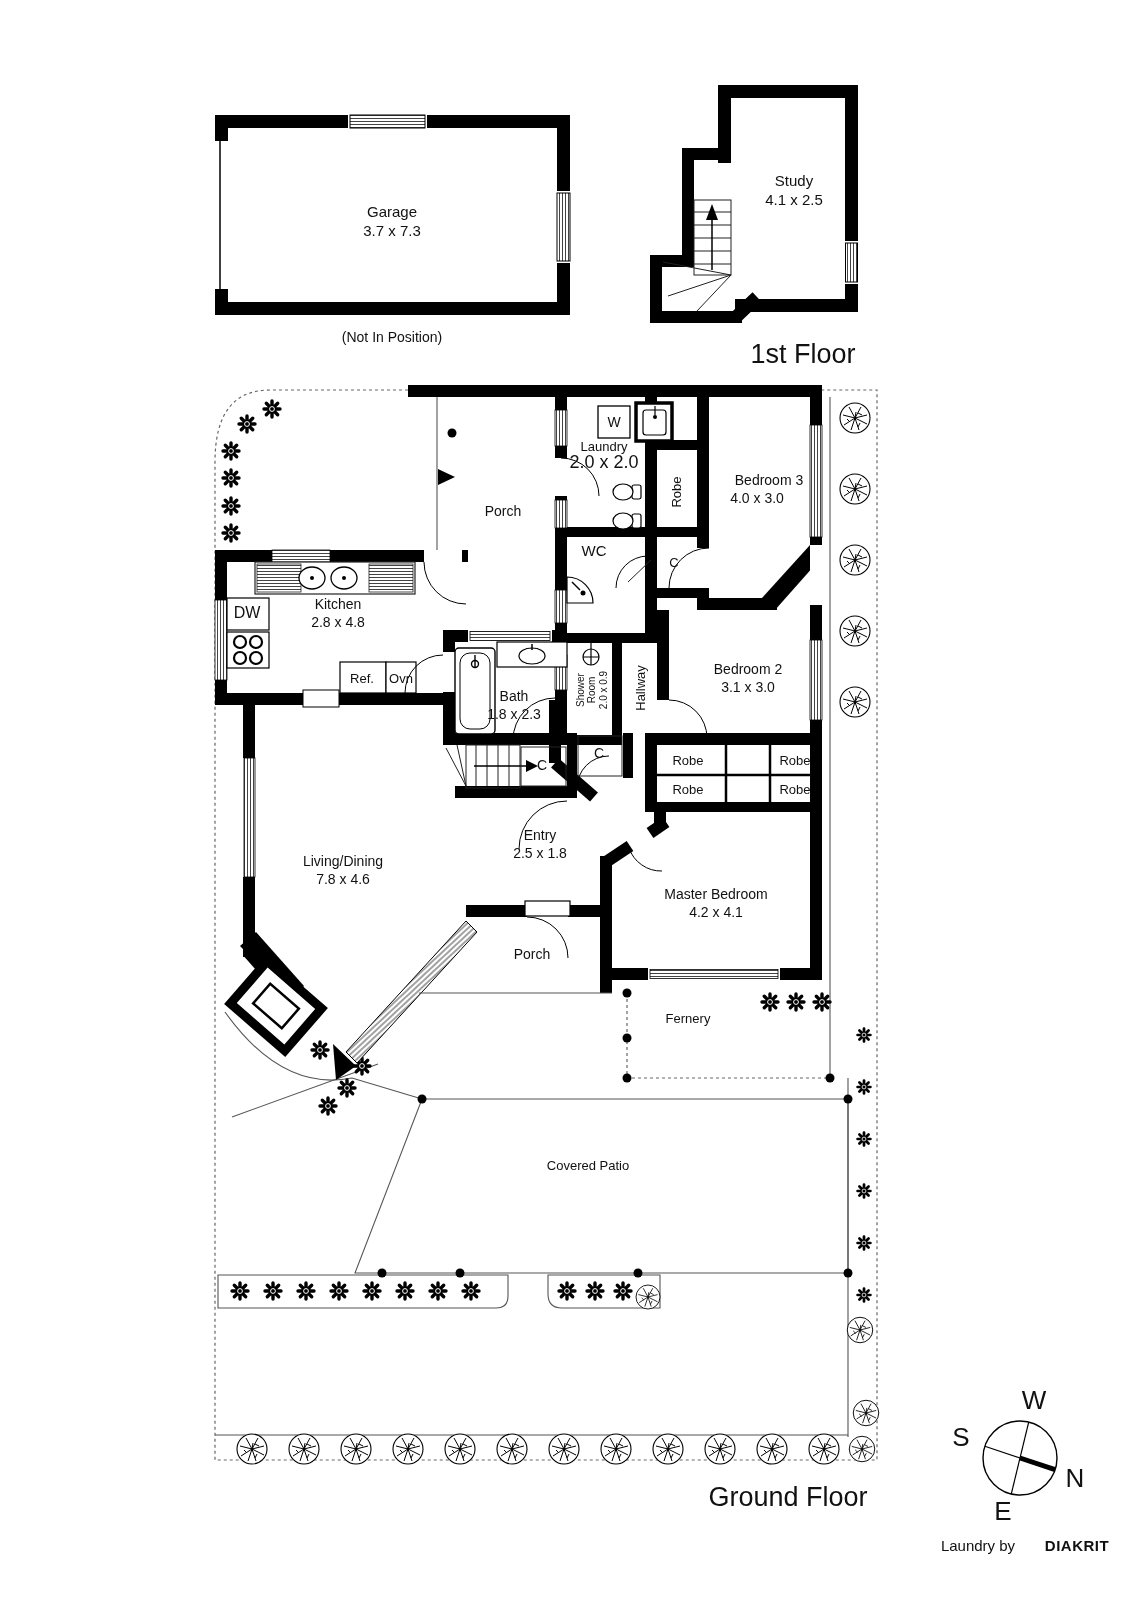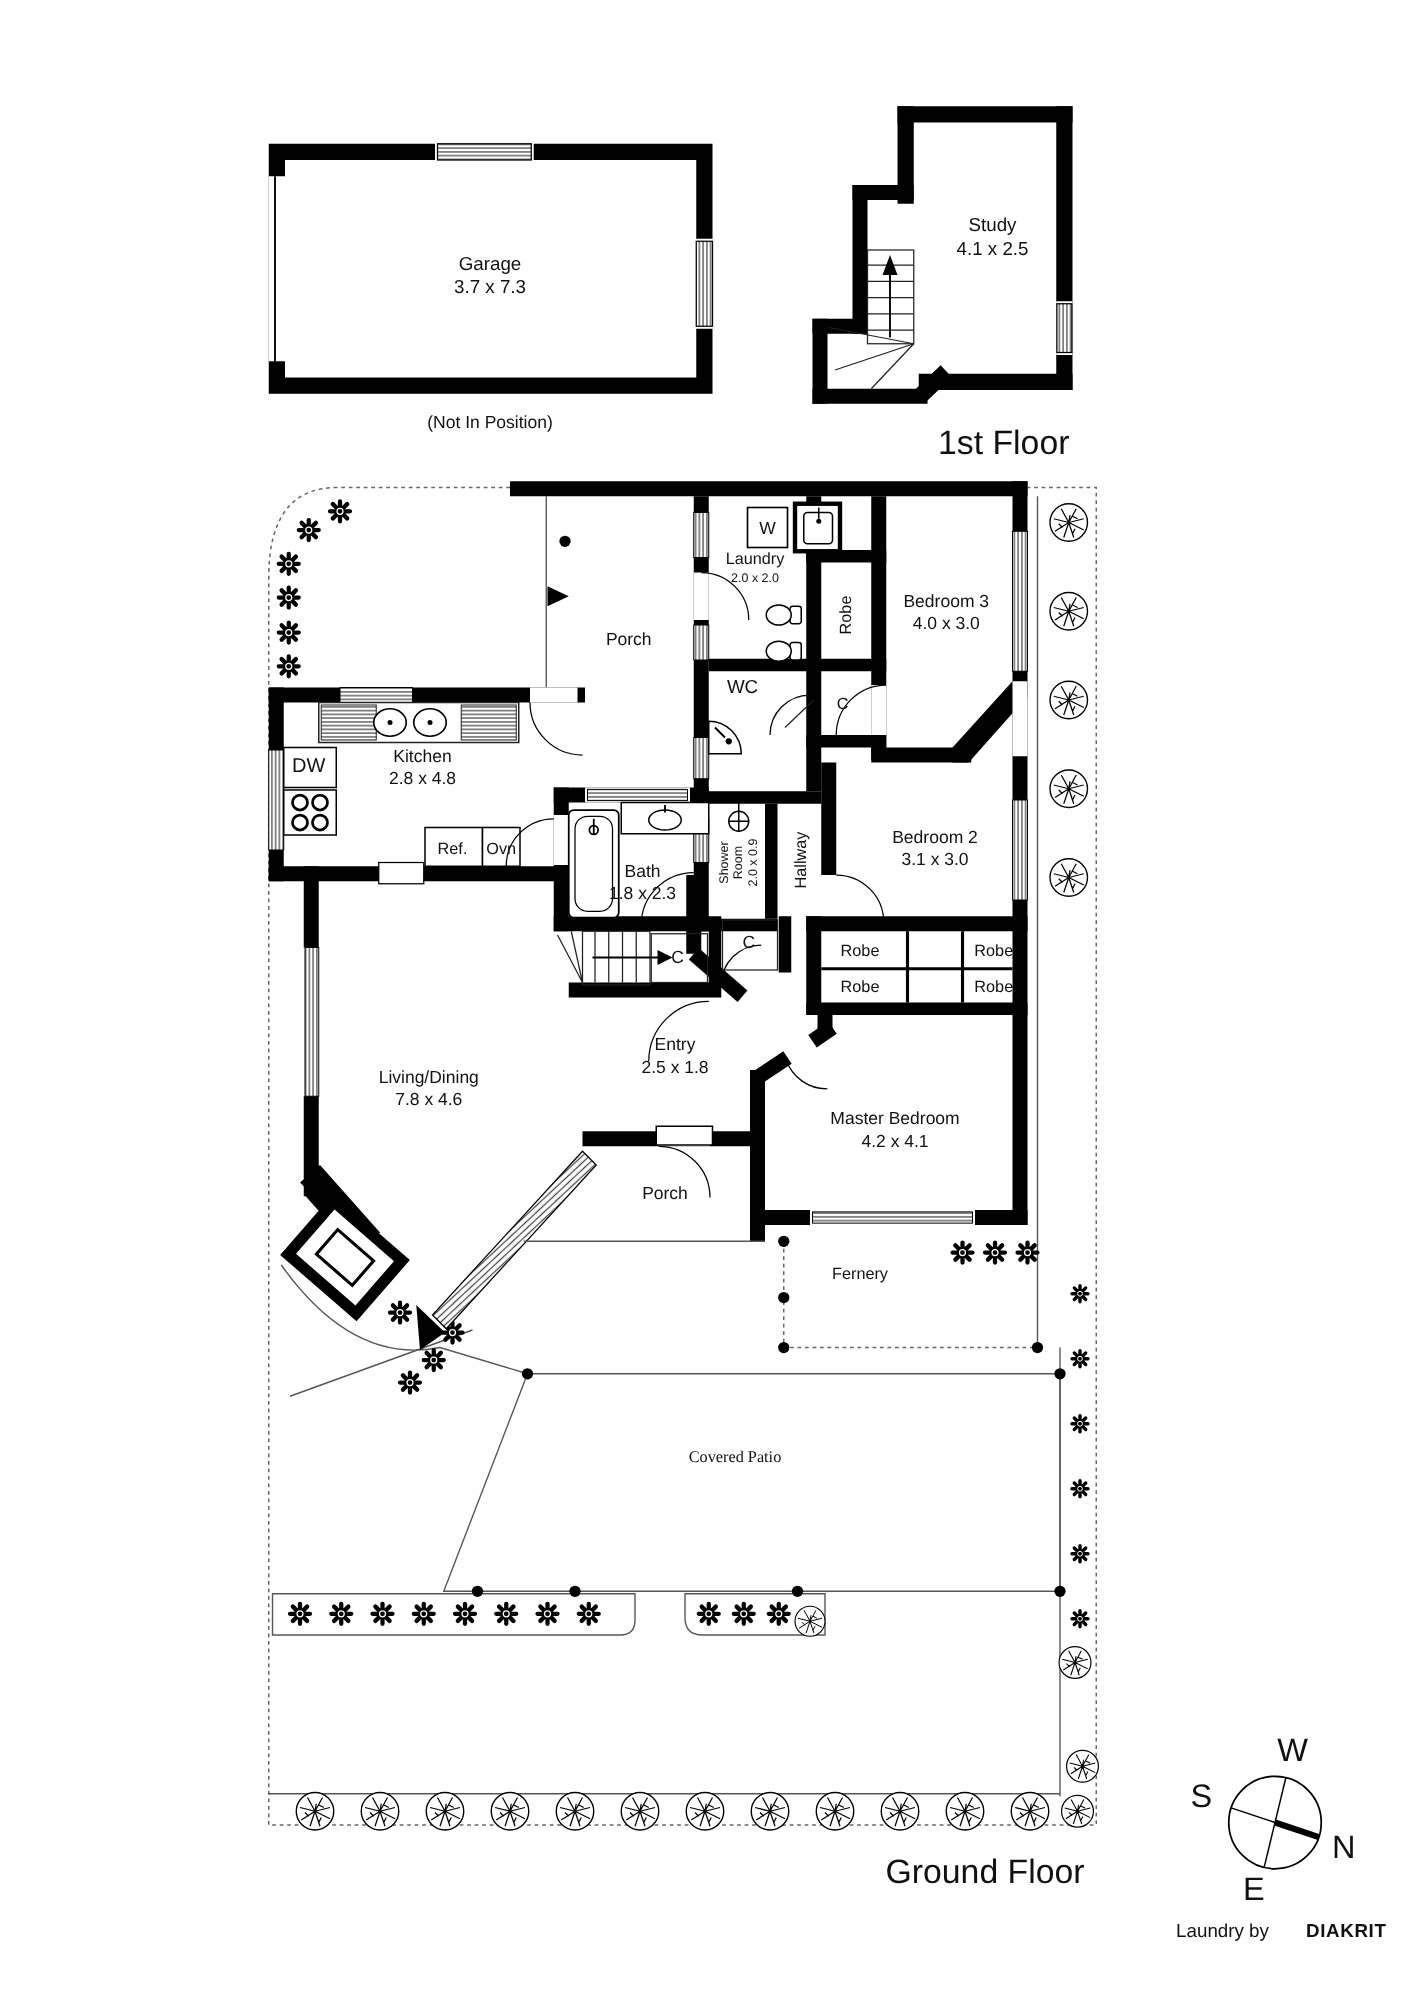--- a/index.html
+++ b/index.html
@@ -360,24 +360,24 @@
 
 <div id="labels">
       <div class="lbl" style="left: 392px; top: 212px; font-size: 15px;">Garage</div>
       <div class="lbl" style="left: 392px; top: 231px; font-size: 15px;">3.7 x 7.3</div>
       <div class="lbl" style="left: 392px; top: 338px; font-size: 14px;">(Not In Position)</div>
       <div class="lbl" style="left: 794px; top: 181px; font-size: 15px;">Study</div>
       <div class="lbl" style="left: 794px; top: 200px; font-size: 15px;">4.1 x 2.5</div>
       <div class="lbl" style="left: 803px; top: 355px; font-size: 27px;">1st Floor</div>
       <div class="lbl" style="left: 503px; top: 512px; font-size: 14px;">Porch</div>
       <div class="lbl" style="left: 604px; top: 447px; font-size: 13px;">Laundry</div>
-      <div class="lbl" style="left: 604px; top: 463px; font-size: 10px;">2.0 x 2.0</div>
+      <div class="lbl" style="left: 604px; top: 463px; font-size: 18px;">2.0 x 2.0</div>
       <div class="lbl" style="left: 614px; top: 423px; font-size: 14px;">W</div>
       <div class="lbl rot" style="left: 677px; top: 492px; font-size: 13px;">Robe</div>
-      <div class="lbl" style="left: 757px; top: 481px; font-size: 14px;">Bedroom 3</div>
+      <div class="lbl" style="left: 757px; top: 481px; font-size: 14px; padding-left: 24px;">Bedroom 3</div>
       <div class="lbl" style="left: 757px; top: 499px; font-size: 14px;">4.0 x 3.0</div>
       <div class="lbl" style="left: 594px; top: 551px; font-size: 15px;">WC</div>
       <div class="lbl" style="left: 674px; top: 563px; font-size: 13px;">C</div>
       <div class="lbl" style="left: 247px; top: 613px; font-size: 16px;">DW</div>
       <div class="lbl" style="left: 338px; top: 605px; font-size: 14px;">Kitchen</div>
       <div class="lbl" style="left: 338px; top: 623px; font-size: 14px;">2.8 x 4.8</div>
       <div class="lbl" style="left: 362px; top: 679px; font-size: 13px;">Ref.</div>
       <div class="lbl" style="left: 401px; top: 679px; font-size: 13px;">Ovn</div>
       <div class="lbl rot" style="left: 580px; top: 690px; font-size: 10px;">Shower</div>
       <div class="lbl rot" style="left: 591px; top: 690px; font-size: 10px;">Room</div>
@@ -394,21 +394,21 @@
       <div class="lbl" style="left: 542px; top: 766px; font-size: 14px;">C</div>
       <div class="lbl" style="left: 599px; top: 754px; font-size: 14px;">C</div>
       <div class="lbl" style="left: 540px; top: 836px; font-size: 14px;">Entry</div>
       <div class="lbl" style="left: 540px; top: 854px; font-size: 14px;">2.5 x 1.8</div>
       <div class="lbl" style="left: 343px; top: 862px; font-size: 14px; text-align: right;">Living/Dining</div>
       <div class="lbl" style="left: 343px; top: 880px; font-size: 14px;">7.8 x 4.6</div>
       <div class="lbl" style="left: 716px; top: 895px; font-size: 14px;">Master Bedroom</div>
       <div class="lbl" style="left: 716px; top: 913px; font-size: 14px;">4.2 x 4.1</div>
       <div class="lbl" style="left: 532px; top: 955px; font-size: 14px;">Porch</div>
       <div class="lbl" style="left: 688px; top: 1019px; font-size: 13px;">Fernery</div>
-      <div class="lbl" style="left: 588px; top: 1166px; font-size: 13px; font-family: Liberation Serif, serif;">Covered Patio</div>
+      <div class="lbl" style="left: 588px; top: 1166px; font-size: 13px;">Covered Patio</div>
       <div class="lbl" style="left: 788px; top: 1498px; font-size: 27px;">Ground Floor</div>
       <div class="lbl" style="left: 1034px; top: 1400px; font-size: 26px;">W</div>
       <div class="lbl" style="left: 961px; top: 1437px; font-size: 26px;">S</div>
       <div class="lbl" style="left: 1075px; top: 1478px; font-size: 26px;">N</div>
       <div class="lbl" style="left: 1003px; top: 1511px; font-size: 26px;">E</div>
       <div class="lbl" style="left: 978px; top: 1546px; font-size: 15px;">Laundry by</div>
       <div class="lbl bold" style="left: 1066px; top: 1546px; font-size: 15px;">DIAKRIT</div>
     </div>
 </div>
 

